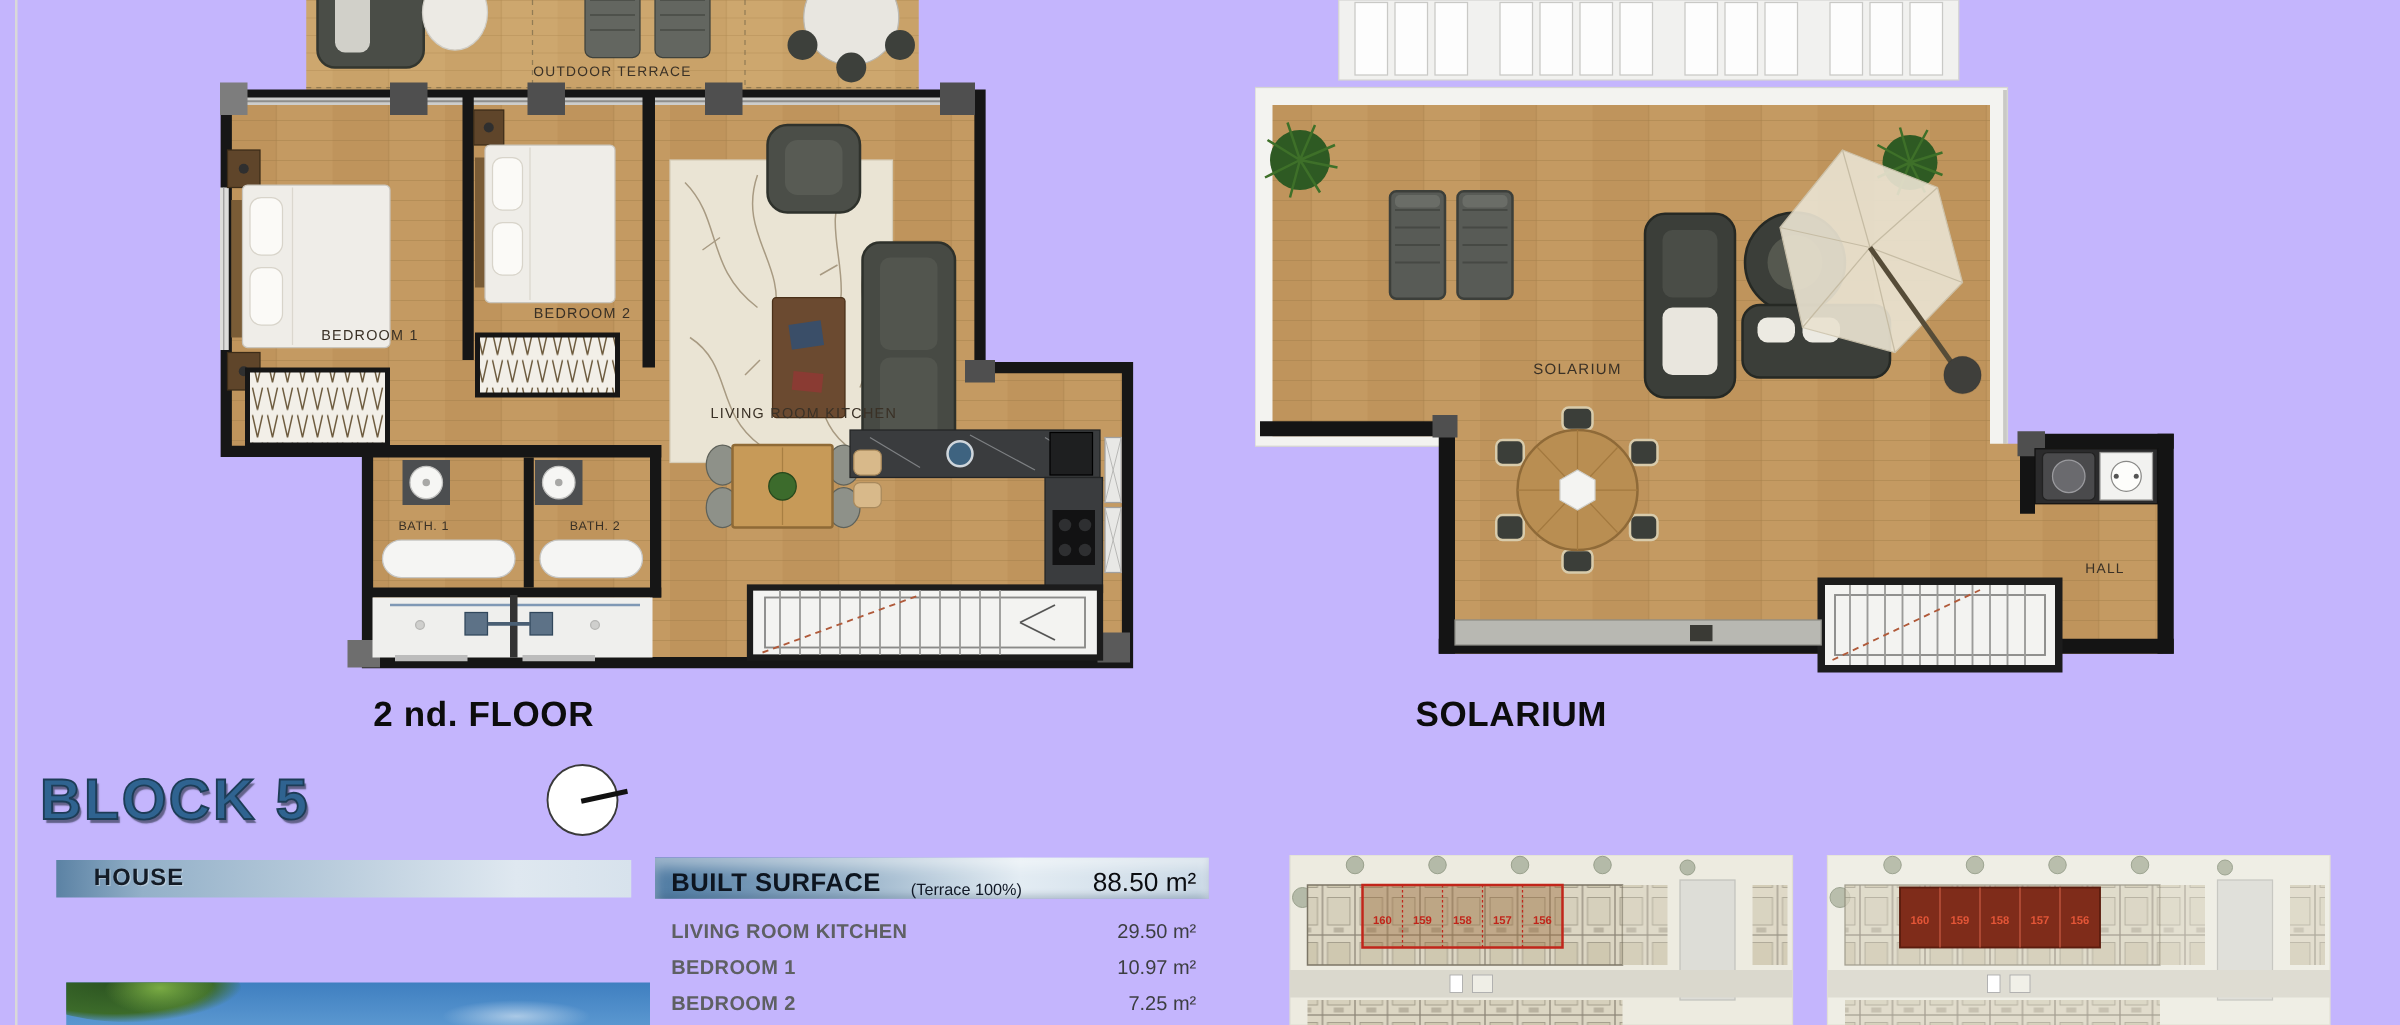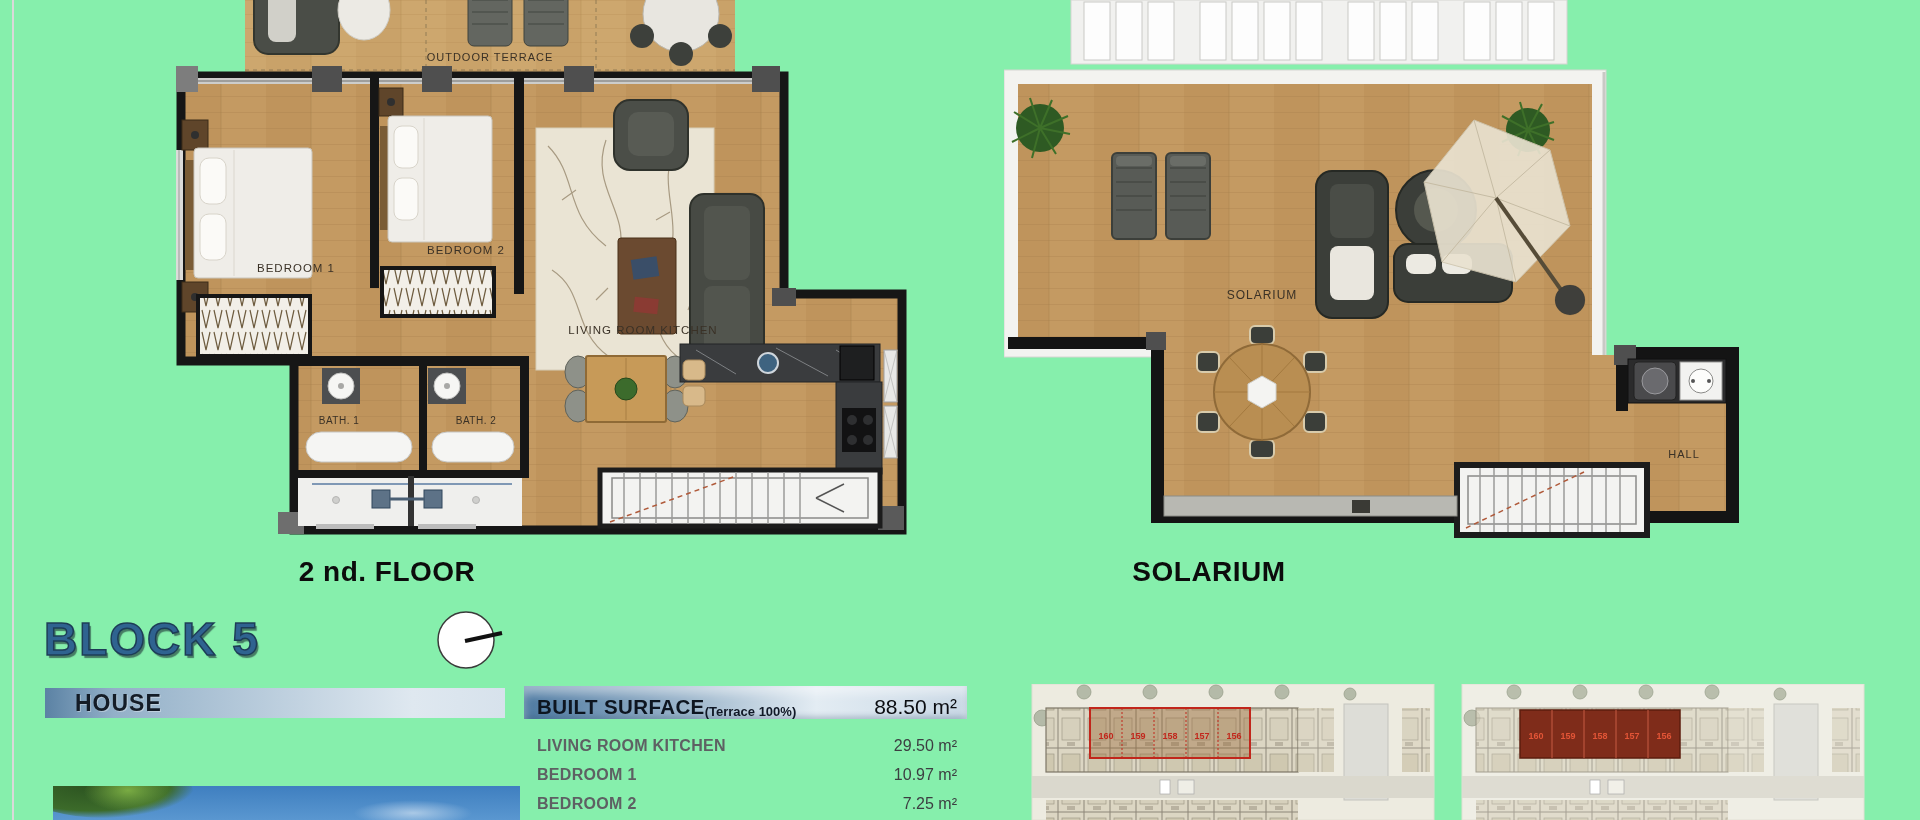--- a/index.html
+++ b/index.html
@@ -1,39 +1,39 @@
 <!DOCTYPE html>
 <html><head>
 <meta charset="utf-8">
 <style>
   html,body{margin:0;padding:0;background:#fff;}
-  .page{position:relative;width:1920px;height:820px;background:#86efac;overflow:hidden;
+  .page{position:relative;width:1920px;height:820px;background:#c4b5fd;overflow:hidden;
         font-family:"Liberation Sans",sans-serif;}
   .edge-line{position:absolute;left:12px;top:0;width:2px;height:820px;background:#d9d9d9;}
   .plan{position:absolute;top:0;}
   .caption{position:absolute;top:556px;font-size:28px;font-weight:700;color:#0c0c0c;
            letter-spacing:0.5px;text-align:center;}
   .caption.floor{left:292px;width:190px;}
   .caption.sol{left:1124px;width:170px;}
-  .block-title{position:absolute;left:44px;top:612px;font-size:46px;font-weight:800;
+  .block-title{position:absolute;left:32px;top:612px;font-size:46px;font-weight:800;
                color:#2f6390;letter-spacing:2px;-webkit-text-stroke:1.5px #1d3c56;
                text-shadow:2px 3px 1px rgba(18,30,42,.55);}
   .compass{position:absolute;left:436px;top:608px;}
   .house-bar{position:absolute;left:45px;top:688px;width:460px;height:30px;
              background:linear-gradient(90deg,#5b82a4 0%,#93b0c8 15%,#dfe8f0 80%,#d7e2ec 100%);
              display:flex;align-items:center;padding-left:30px;box-sizing:border-box;
-             color:#141c27;font-weight:800;font-size:23px;letter-spacing:1px;
+             color:#141c27;font-weight:800;font-size:19px;letter-spacing:1px;
              text-shadow:1px 1px 0 rgba(255,255,255,.35);}
   .house-bar .nums{margin-left:40px;letter-spacing:2px;}
   .surface-table{position:absolute;left:524px;top:686px;width:443px;}
   .st-header{height:33px;display:flex;align-items:flex-end;padding:0 10px 0 13px;
              background:linear-gradient(90deg,#4e7aa2 0%,#9fb8cd 38%,#e3ecf3 66%,#c9d8e5 100%);
              box-shadow:inset 0 8px 10px rgba(255,255,255,.45), inset 0 -3px 5px rgba(40,70,100,.25);}
   .st-header .lbl{font-size:20.5px;font-weight:800;color:#0d1520;letter-spacing:.4px;}
-  .st-header .note{font-size:13px;font-weight:700;color:#101826;margin-left:0;padding-top:4px;}
+  .st-header .note{font-size:13px;font-weight:400;color:#101826;margin-left:24px;padding-top:4px;}
   .st-header .val{margin-left:auto;font-size:21px;font-weight:400;color:#0b0d11;}
   .st-rows{margin-top:12px;}
   .st-row{height:29px;display:flex;align-items:center;padding:0 10px 0 13px;}
   .st-row .lbl{font-size:16px;font-weight:700;color:#5e6063;letter-spacing:.3px;}
   .st-row .val{margin-left:auto;font-size:16px;font-weight:400;color:#3c3e41;}
   .photo{position:absolute;left:53px;top:786px;width:467px;height:34px;overflow:hidden;
          background:linear-gradient(180deg,#3f7fc0,#5a97d0);}
   .photo .fol1{position:absolute;left:-30px;top:-22px;width:170px;height:54px;border-radius:50%;
                background:radial-gradient(ellipse at 40% 40%, #2c5421 0%, #3c6b2a 55%, rgba(60,107,42,0) 72%);}
   .photo .fol2{position:absolute;left:30px;top:-10px;width:90px;height:36px;border-radius:50%;

